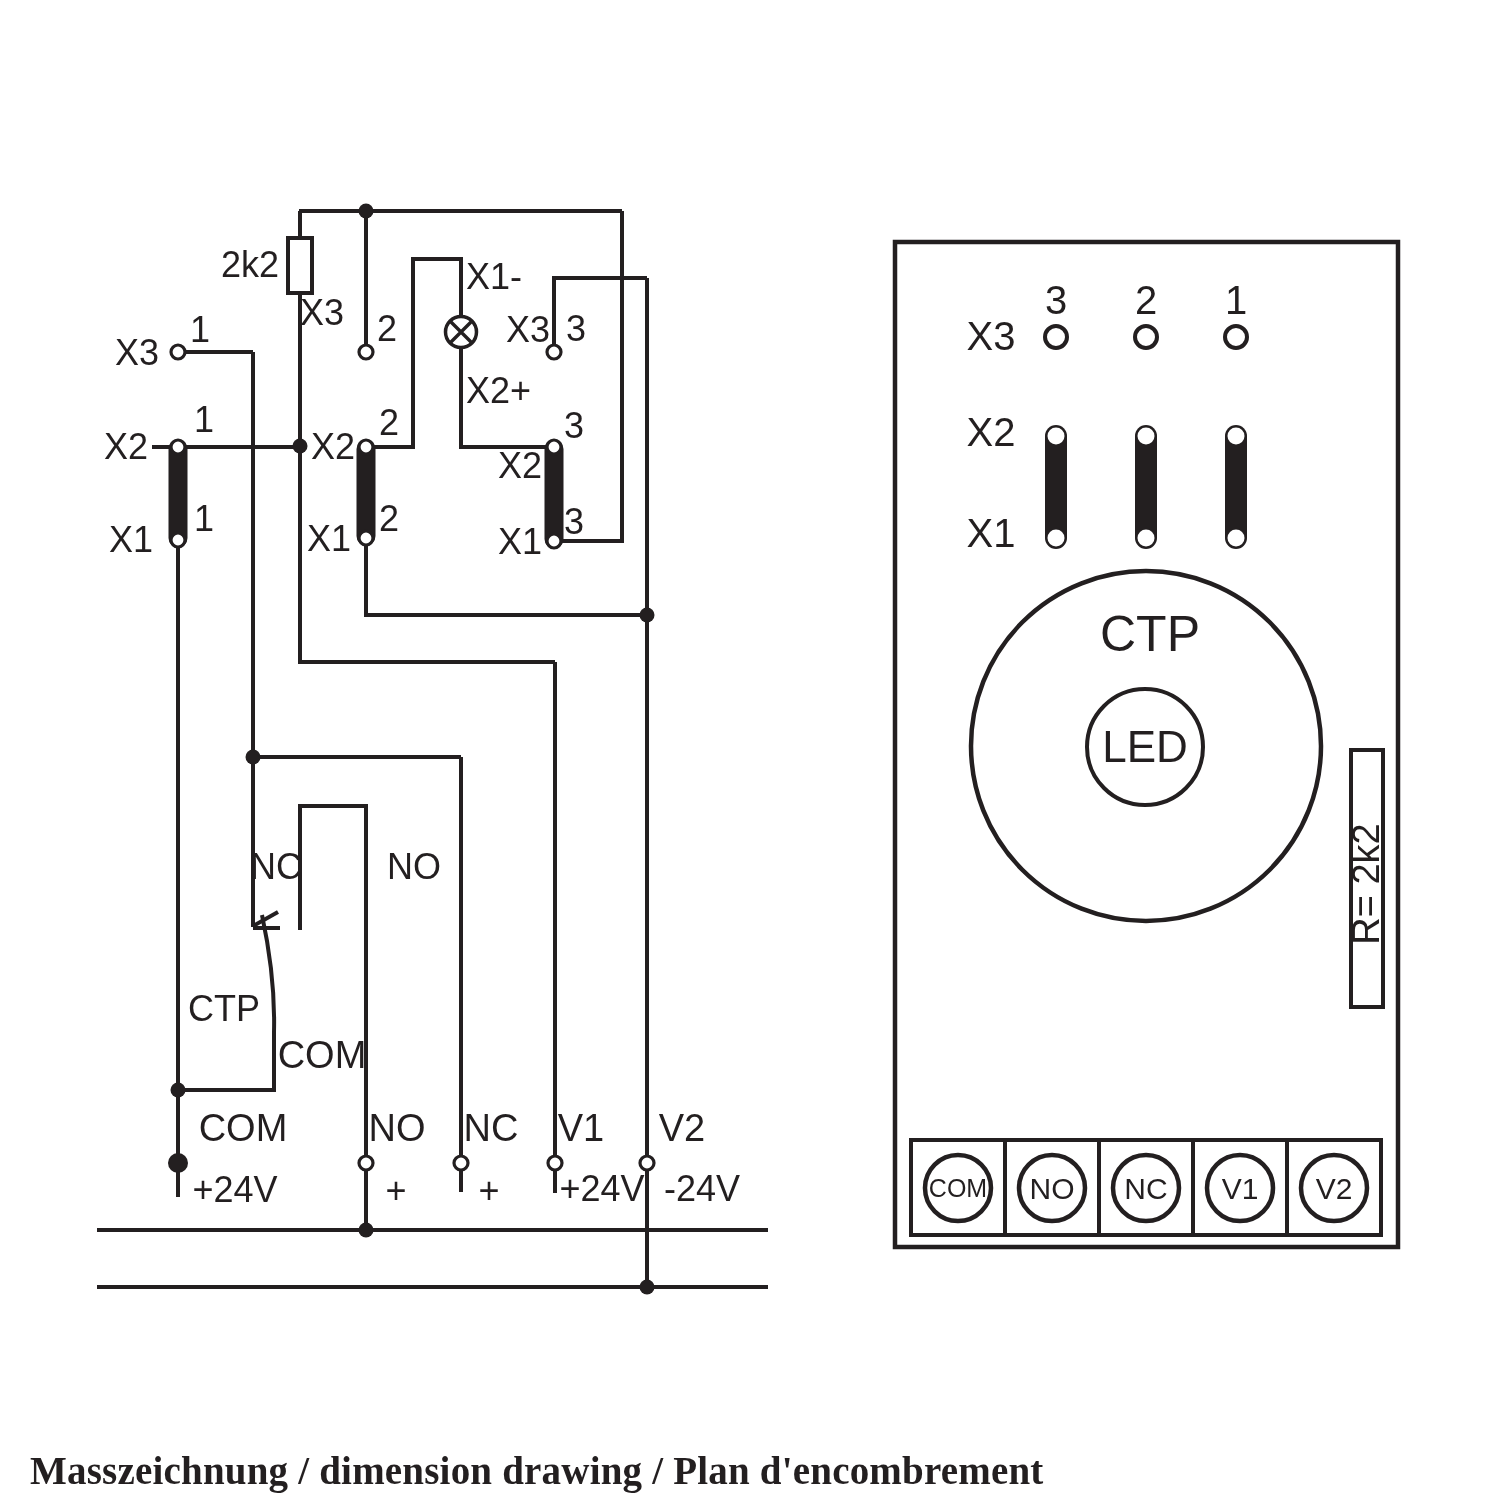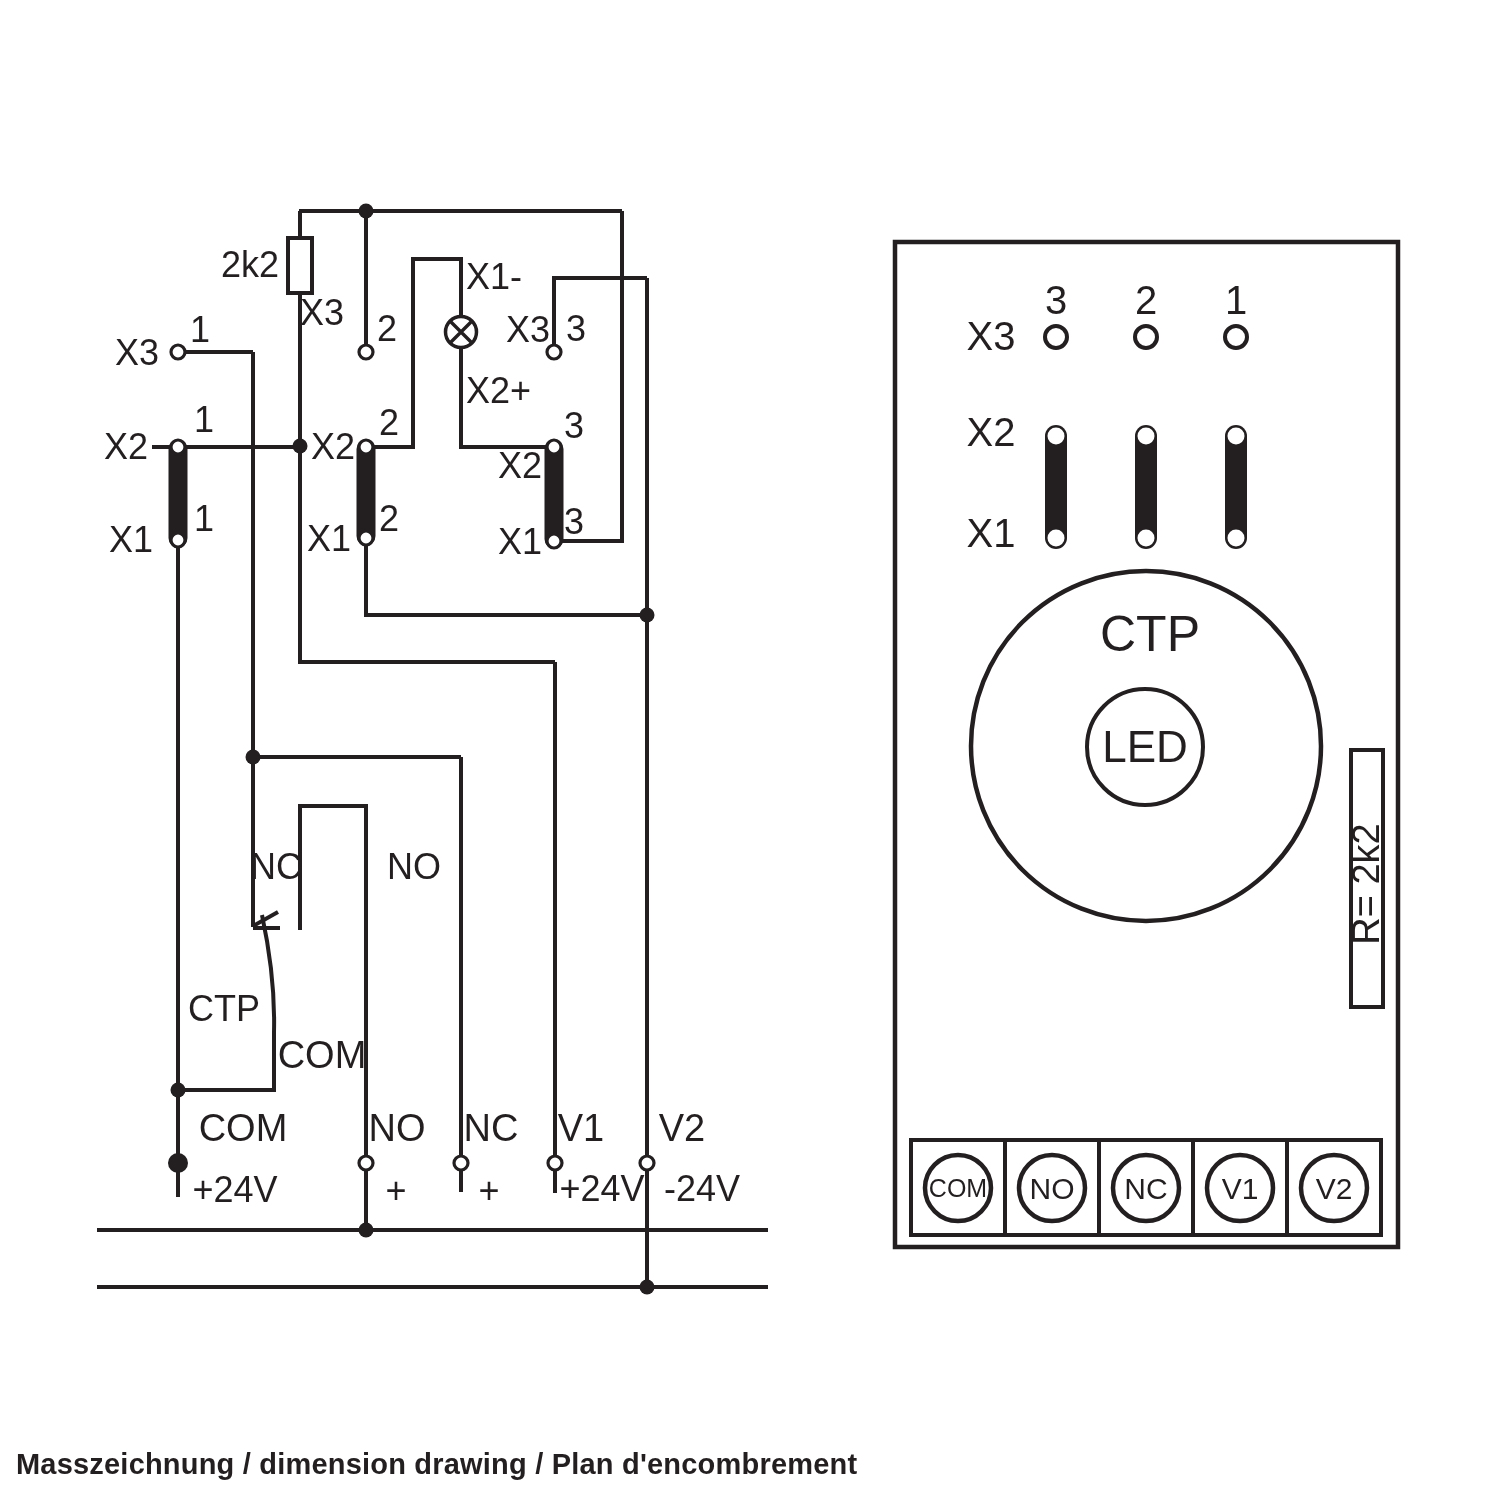--- a/index.html
+++ b/index.html
@@ -7,22 +7,22 @@
   svg text{font-family:"Liberation Sans", sans-serif; fill:var(--ink,#231f20);}
   .w{stroke:var(--ink,#231f20);stroke-width:4;fill:none;}
   .w5{stroke:var(--ink,#231f20);stroke-width:4.5;fill:none;}
   .bar{stroke:var(--ink,#231f20);stroke-width:19;stroke-linecap:round;fill:none;}
   .pbar{stroke:var(--ink,#231f20);stroke-width:22;stroke-linecap:round;fill:none;}
   .term{fill:#fff;stroke:var(--ink,#231f20);stroke-width:3.2;}
   .dot{fill:var(--ink,#231f20);stroke:none;}
   .f25{font-size:25px;} .f30{font-size:30px;} .f36{font-size:36px;} .f38{font-size:38px;}
   .f40{font-size:40px;} .f44{font-size:44px;} .f50{font-size:50px;}
   .mid{text-anchor:middle;}
-  #caption{position:absolute;left:16px;top:1448px;font-family:Liberation Sans, sans-serif;
-           font-size:29px;font-weight:600;color:var(--ink,#231f20);letter-spacing:0.2px;}
+  #caption{position:absolute;left:30px;top:1448px;font-family:Liberation Serif, serif;
+           font-size:39px;font-weight:600;color:var(--ink,#231f20);letter-spacing:0.2px;}
 </style>
 </head>
 <body>
 
 <div id="stage">
 <svg width="1500" height="1500" viewBox="0 0 1500 1500">
 
   <g>
 
     <path class="w" d="M299,211 H622"></path>

